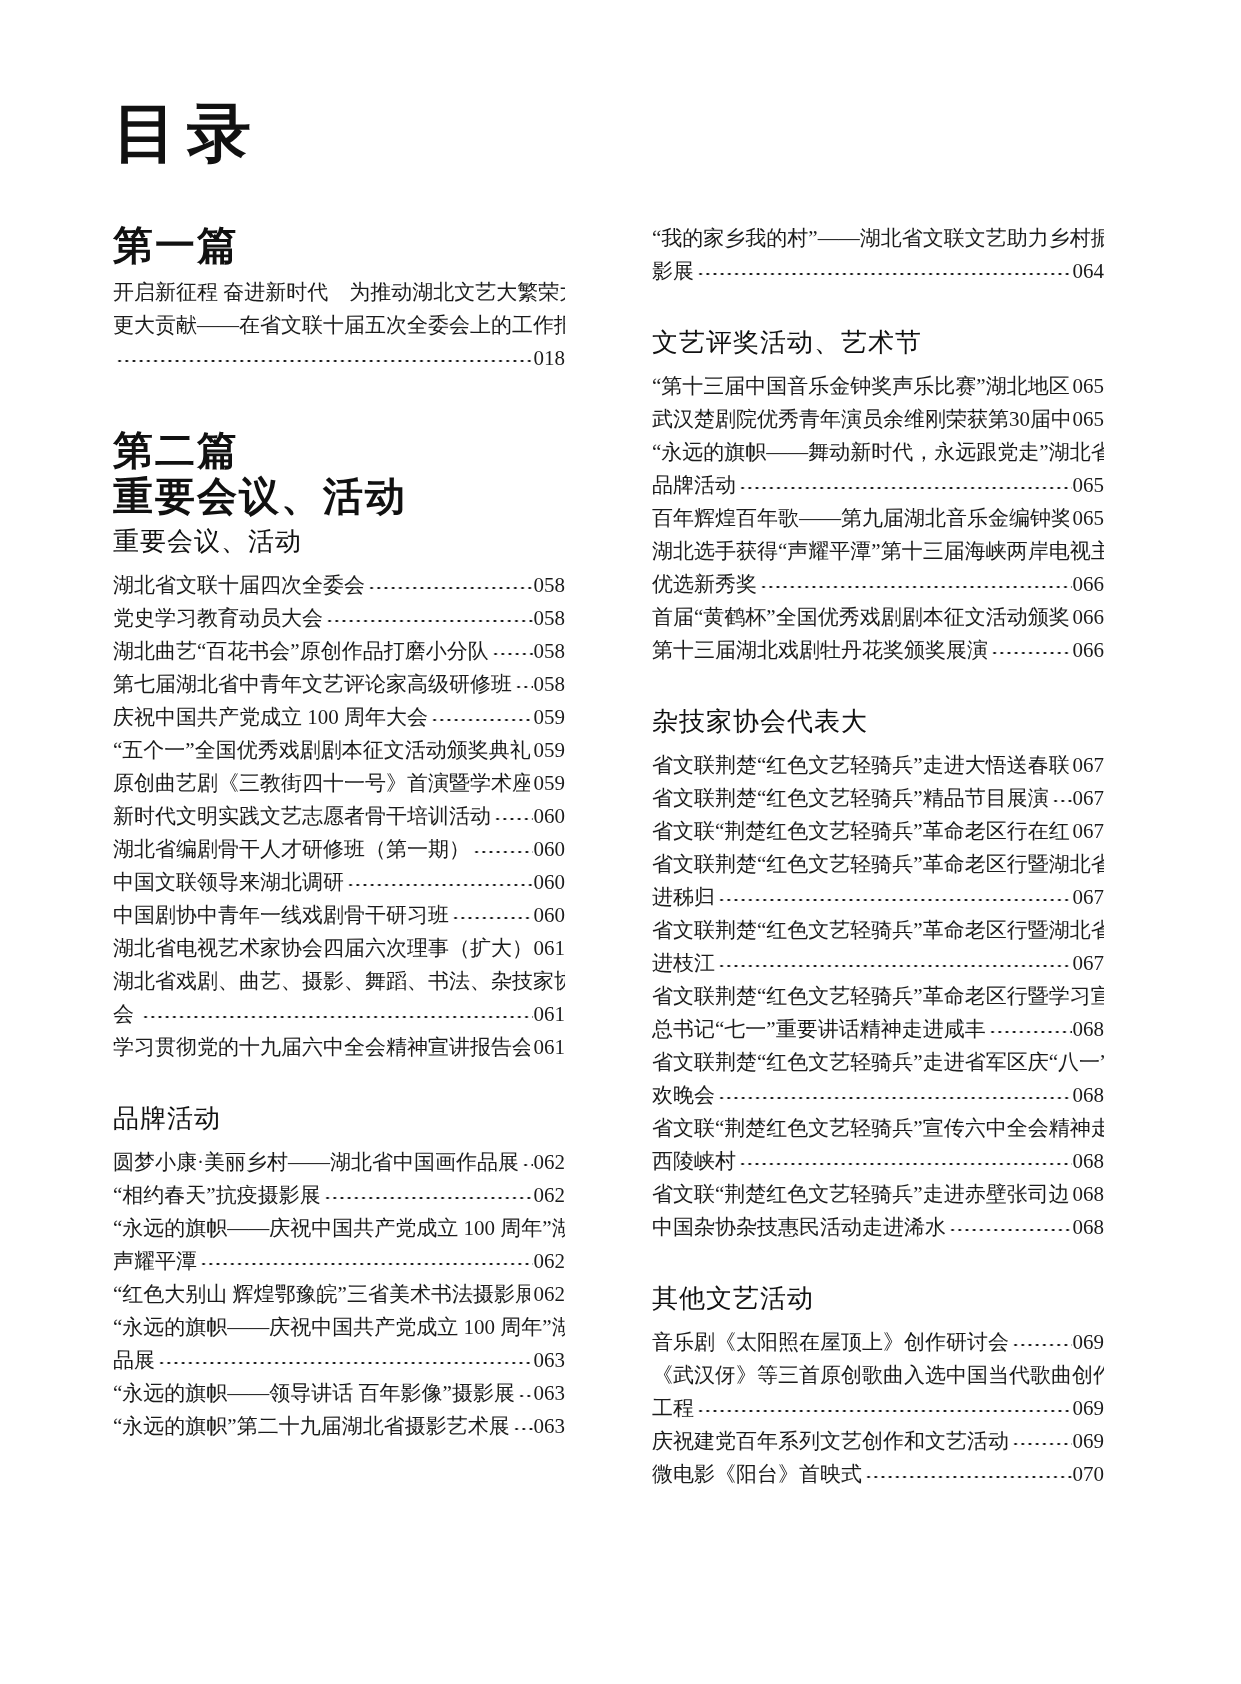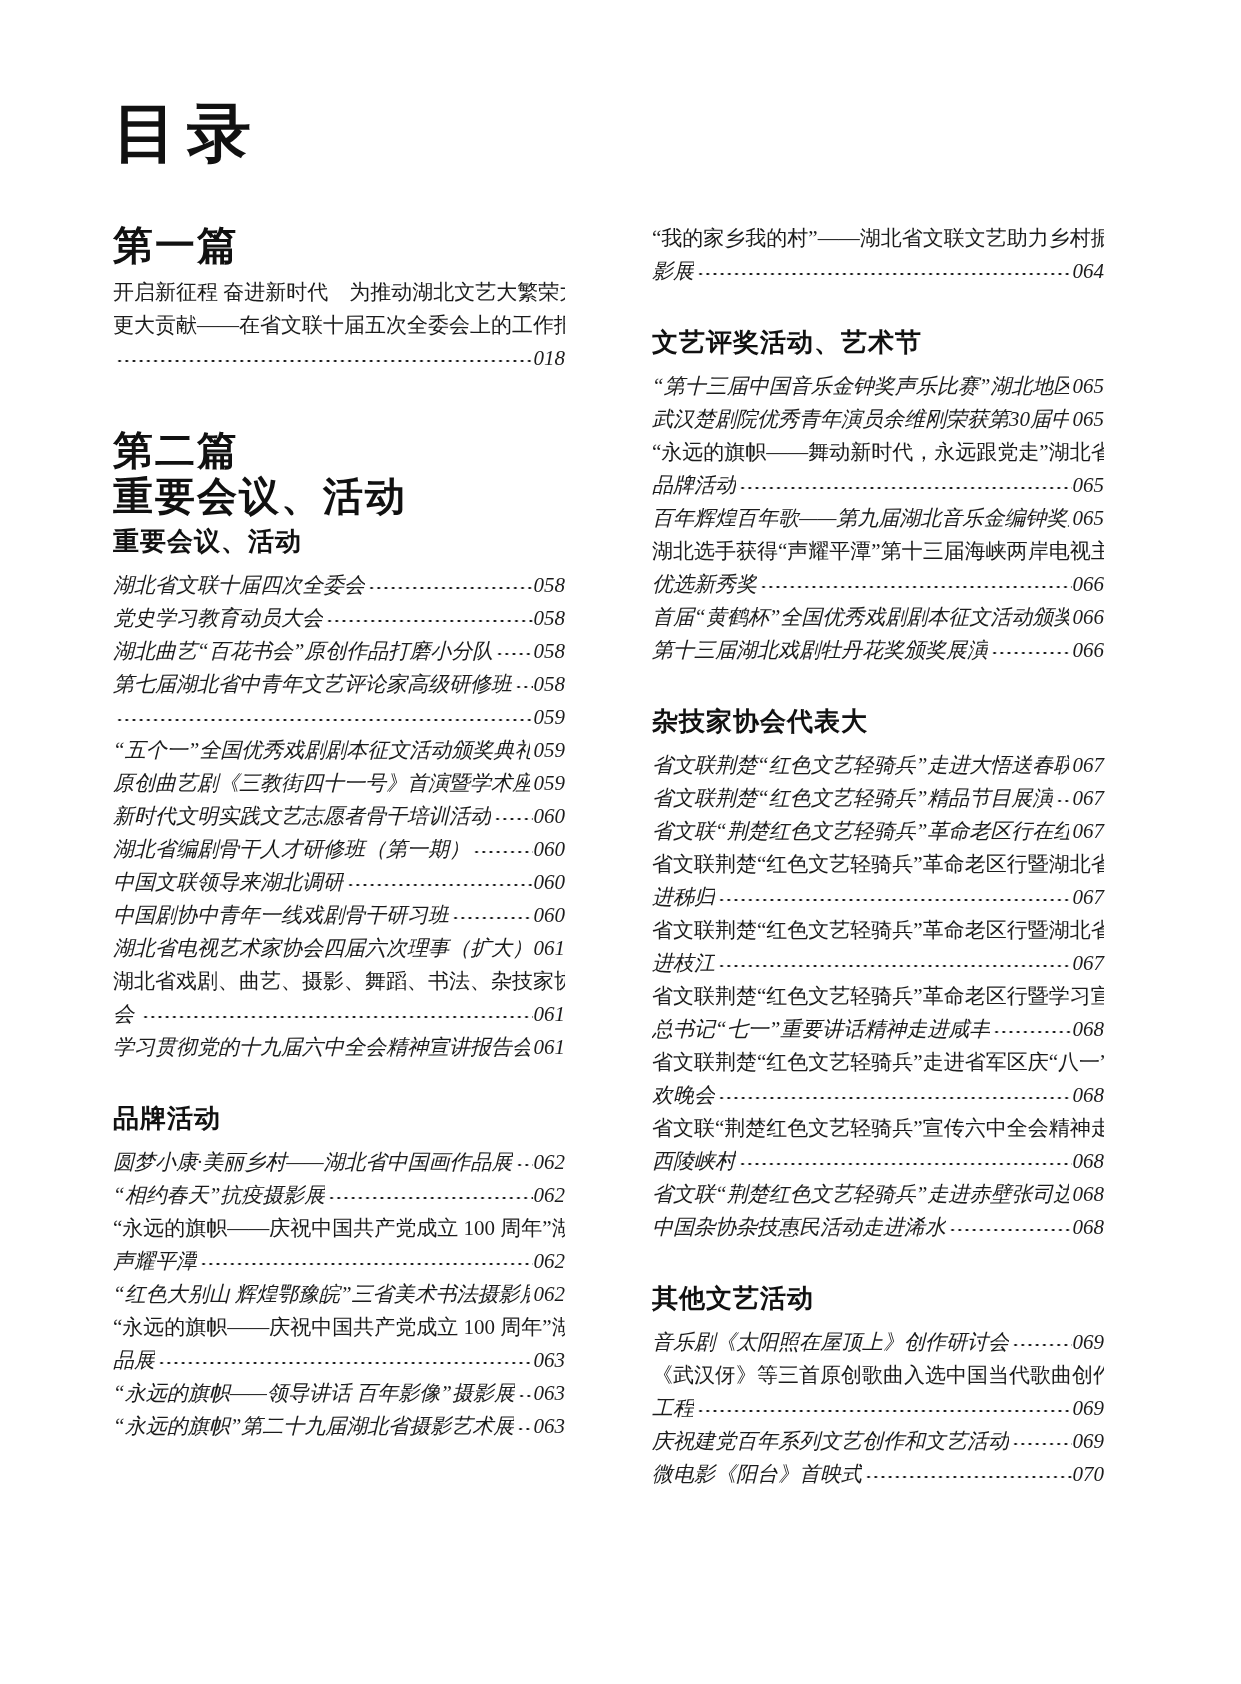--- a/index.html
+++ b/index.html
@@ -45,21 +45,21 @@
     line-height: 46px;
     letter-spacing: 2px;
     color: #111111;
     margin: 0 0 8px 0;
   }
   .part-heading.second {
     margin-top: 52px;
   }
   .section-heading {
     font-family: "Liberation Sans", "DejaVu Sans", sans-serif;
-    font-weight: 700;
+    font-weight: 400;
     font-size: 26px;
     line-height: 28px;
     letter-spacing: 1px;
     color: #111111;
     margin: 40px 0 14px 0;
   }
   .part-heading + .section-heading {
     margin-top: 8px;
   }
   .entry {
@@ -69,21 +69,20 @@
   }
   .entry-line {
     height: 33px;
     white-space: pre;
     overflow: hidden;
   }
   .entry-last {
     height: 33px;
     display: flex;
     align-items: center;
-    font-style: italic;
   }
   .entry-text {
     flex: 0 1 auto;
     white-space: pre;
     overflow: hidden;
   }
   .dot-leader {
     flex: 1 1 0;
     min-width: 0;
     align-self: center;
@@ -147,20 +146,21 @@
         </div>
         <div class="entry">
           <div class="entry-last">
             <span class="entry-text">第七届湖北省中青年文艺评论家高级研修班</span>
             <span class="dot-leader"></span>
             <span class="page-num">058</span>
           </div>
         </div>
         <div class="entry">
           <div class="entry-last">
+            <span class="entry-text">庆祝中国共产党成立 100 周年大会</span>
             <span class="dot-leader"></span>
             <span class="page-num">059</span>
           </div>
         </div>
         <div class="entry">
           <div class="entry-last">
             <span class="entry-text">“五个一”全国优秀戏剧剧本征文活动颁奖典礼</span>
             <span class="dot-leader"></span>
             <span class="page-num">059</span>
           </div>

